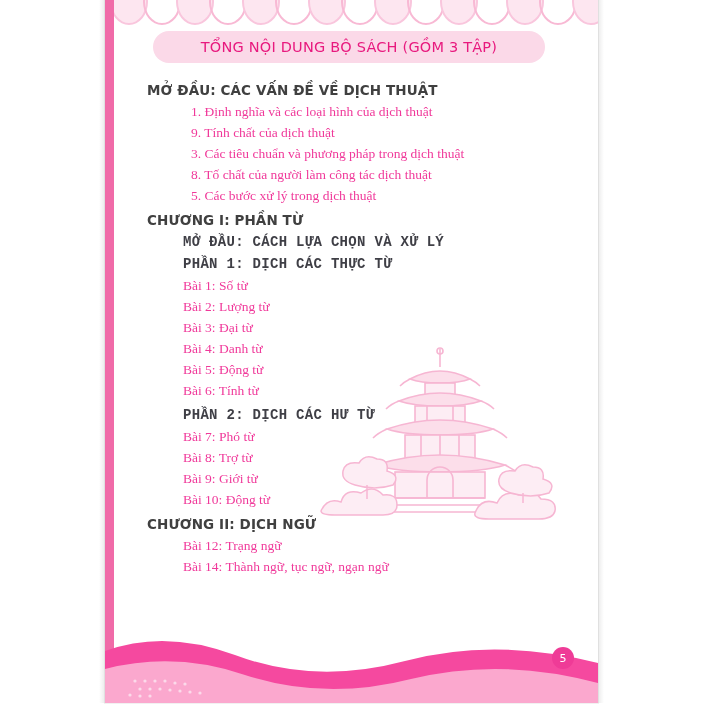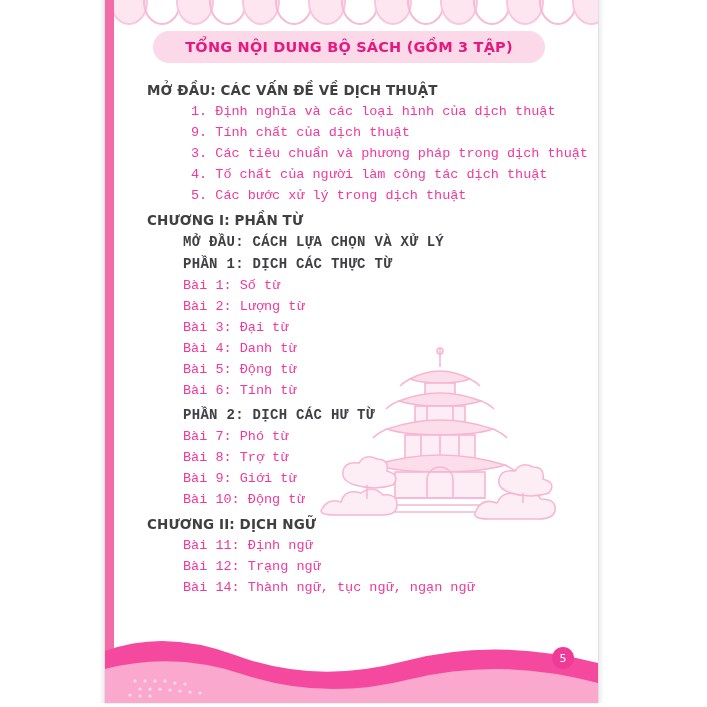--- a/index.html
+++ b/index.html
@@ -71,21 +71,21 @@
     height: 32px;
     background: #fbd9e8;
     border-radius: 16px;
     display: flex;
     align-items: center;
     justify-content: center;
   }
   .title-pill span {
     color: #e8197e;
     font-family: "DejaVu Sans", sans-serif;
-    font-weight: bold;
+    font-weight: normal;
     font-size: 14.5px;
     letter-spacing: 0.2px;
   }
   
   .toc {
     position: absolute;
     left: 42px;
     top: 76px;
     width: 430px;
   }
@@ -106,21 +106,21 @@
     font-family: Liberation Mono, monospace;
     font-weight: bold;
     font-size: 14px;
     color: #3f3f46;
     margin-left: 36px;
     margin-top: 6px;
     margin-bottom: 3px;
     letter-spacing: 0.3px;
   }
   .lvl-item {
-    font-family: Liberation Mono, monospace;
+    font-family: Liberation Serif, serif;
     font-size: 13.5px;
     color: #f0399a;
     margin-left: 36px;
     line-height: 21px;
   }
   .lvl-item.indent-num {
     margin-left: 44px;
   }
   
   .art {
@@ -201,38 +201,37 @@
 
   <div class="title-pill">
     <span>TỔNG NỘI DUNG BỘ SÁCH (GỒM 3 TẬP)</span>
   </div>
 
   <div class="toc" id="toc">
       <div class="lvl-h row">MỞ ĐẦU: CÁC VẤN ĐỀ VỀ DỊCH THUẬT</div>
       <div class="lvl-item indent-num row">1. Định nghĩa và các loại hình của dịch thuật</div>
       <div class="lvl-item indent-num row">9. Tính chất của dịch thuật</div>
       <div class="lvl-item indent-num row">3. Các tiêu chuẩn và phương pháp trong dịch thuật</div>
-      <div class="lvl-item indent-num row">4. Tố chất của người làm công tác dịch thuật</div>
+      <div class="lvl-item indent-num row">8. Tố chất của người làm công tác dịch thuật</div>
       <div class="lvl-item indent-num row">5. Các bước xử lý trong dịch thuật</div>
       <div class="lvl-h row">CHƯƠNG I: PHẦN TỪ</div>
       <div class="lvl-sub row">MỞ ĐẦU: CÁCH LỰA CHỌN VÀ XỬ LÝ</div>
       <div class="lvl-sub row">PHẦN 1: DỊCH CÁC THỰC TỪ</div>
       <div class="lvl-item row">Bài 1: Số từ</div>
       <div class="lvl-item row">Bài 2: Lượng từ</div>
       <div class="lvl-item row">Bài 3: Đại từ</div>
       <div class="lvl-item row">Bài 4: Danh từ</div>
       <div class="lvl-item row">Bài 5: Động từ</div>
       <div class="lvl-item row">Bài 6: Tính từ</div>
       <div class="lvl-sub row">PHẦN 2: DỊCH CÁC HƯ TỪ</div>
       <div class="lvl-item row">Bài 7: Phó từ</div>
       <div class="lvl-item row">Bài 8: Trợ từ</div>
       <div class="lvl-item row">Bài 9: Giới từ</div>
       <div class="lvl-item row">Bài 10: Động từ</div>
       <div class="lvl-h row">CHƯƠNG II:  DỊCH NGỮ</div>
-      <div class="lvl-item row">Bài 11: Định ngữ</div>
       <div class="lvl-item row">Bài 12: Trạng ngữ</div>
       <div class="lvl-item row">Bài 14: Thành ngữ, tục ngữ, ngạn ngữ</div>
     </div>
 
   <div class="art">
     <svg viewBox="0 0 250 185" width="250" height="185" xmlns="http://www.w3.org/2000/svg">
       <g stroke="#f49ec4" stroke-width="1.6" fill="none">
 
         <line x1="125" y1="4" x2="125" y2="22"></line>
         <circle cx="125" cy="6" r="3"></circle>

